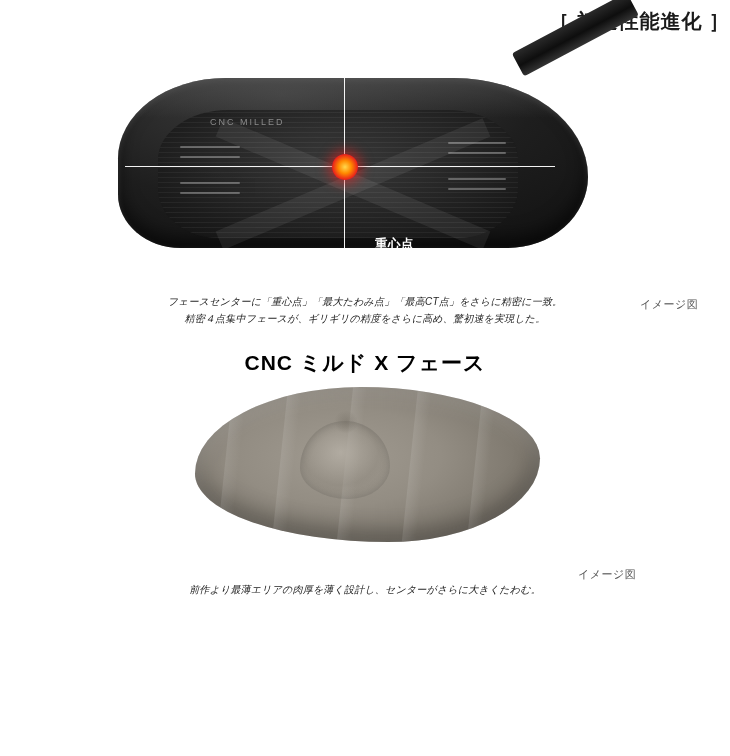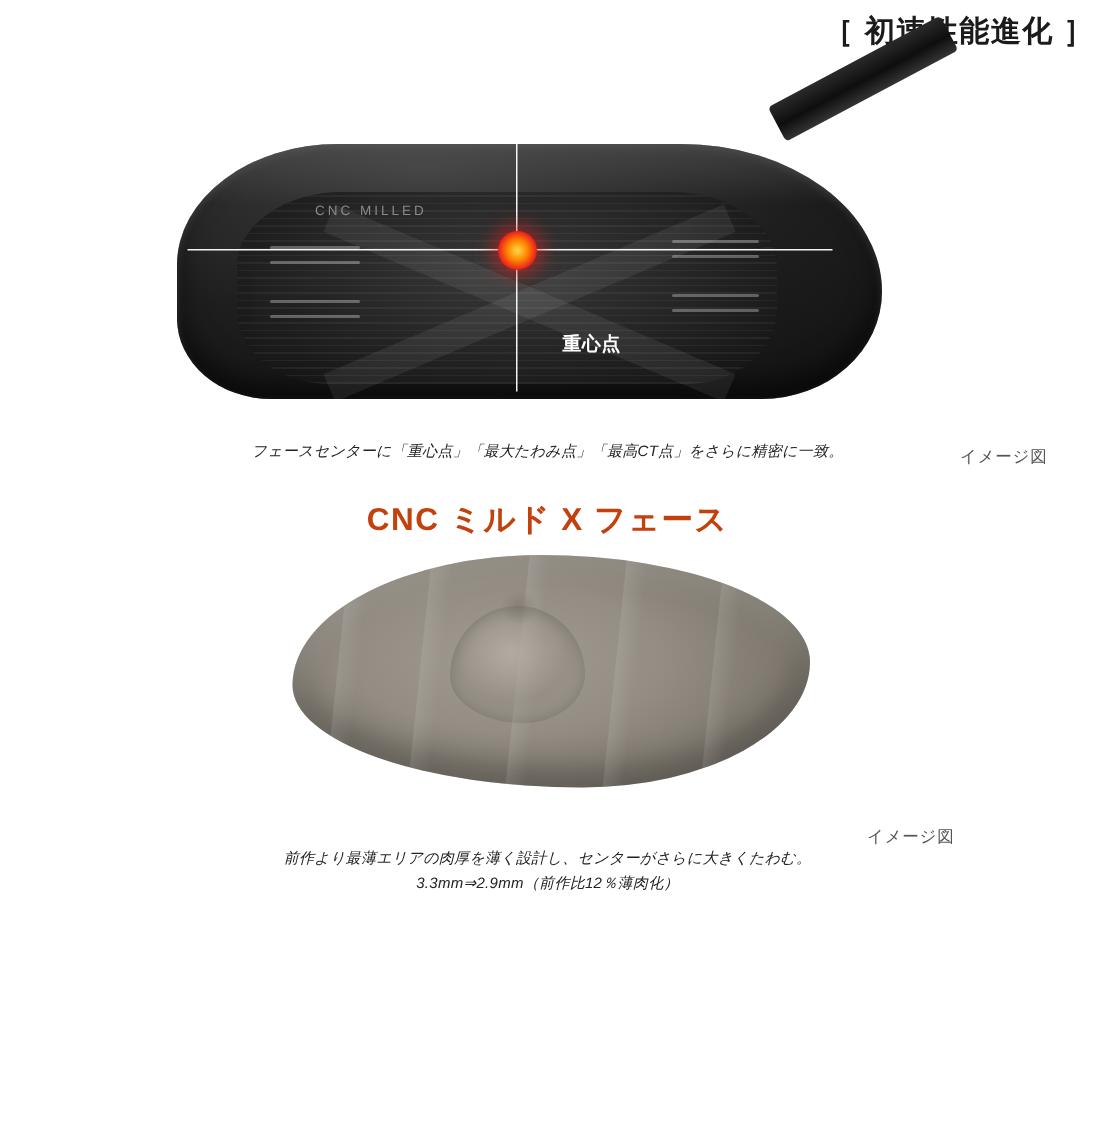--- a/index.html
+++ b/index.html
@@ -59,21 +59,21 @@
   .leader-line {
     position: absolute;
     left: 0; top: 0;
     width: 730px; height: 245px;
     pointer-events: none;
   }
 
   .club {
     position: absolute;
     left: 118px;
-    top: 38px;
+    top: 20px;
     width: 480px;
     height: 190px;
   }
   
   .shaft {
     position: absolute;
     left: 400px;
     top: -8px;
     width: 130px;
     height: 26px;
@@ -184,21 +184,21 @@
   }
 
   .lbl {
     position: absolute;
     font-size: 12.5px;
     color: #ffffff;
     font-weight: bold;
     letter-spacing: .5px;
     white-space: nowrap;
   }
-  .lbl-jushinten { left: 375px; top: 181px; }
+  .lbl-jushinten { left: 375px; top: 196px; }
   .lbl-ct       { left: 258px; top: 228px; }
   .lbl-tawami   { left: 372px; top: 228px; }
 
   .image-note {
     position: absolute;
     font-size: 11px;
     color: #555;
     letter-spacing: .5px;
     margin-top: 35px;
   }
@@ -210,21 +210,21 @@
     line-height: 1.7;
     color: #222;
     letter-spacing: .2px;
     font-style: italic;
   }
 
   .subtitle2 {
     text-align: center;
     font-size: 21px;
     font-weight: bold;
-    color: #c2410c;
+    color: #000000;
     letter-spacing: 1px;
   }
 
   
   .fig2-wrap {
     position: relative;
     width: 730px;
     height: 200px;
   }
   .blob {
@@ -312,35 +312,35 @@
 
     <div class="lbl lbl-jushinten">重心点</div>
     <div class="lbl lbl-ct">最高CT点</div>
     <div class="lbl lbl-tawami">最大たわみ点</div>
 
     <div class="image-note" style="left:640px; top:222px;">イメージ図</div>
   </div>
 
   <div style="margin-top:8px;">
     <div class="para">フェースセンターに「重心点」「最大たわみ点」「最高CT点」をさらに精密に一致。</div>
+    <div class="para">精密４点集中フェースが、ギリギリの精度をさらに高め、驚初速を実現した。</div>
   </div>
 
   <div class="subtitle2" style="margin-top:22px;">CNC ミルド X フェース</div>
 
   <div class="fig2-wrap">
     <div class="blob">
       <div class="striation" style="left:30px;"></div>
       <div class="striation" style="left:85px;"></div>
       <div class="striation" style="left:150px;"></div>
       <div class="striation" style="left:215px;"></div>
       <div class="striation" style="left:280px;"></div>
       <div class="thin-area"></div>
       <div class="thin-notch"></div>
     </div>
     <div class="image-note" style="left:578px; top:155px;">イメージ図</div>
   </div>
 
   <div style="margin-top:4px;">
     <div class="para">前作より最薄エリアの肉厚を薄く設計し、センターがさらに大きくたわむ。</div>
-    <div class="para">3.3mm⇒2.9mm（前作比12％薄肉化）</div>
   </div>
 
 </div>
 
 </body></html>

